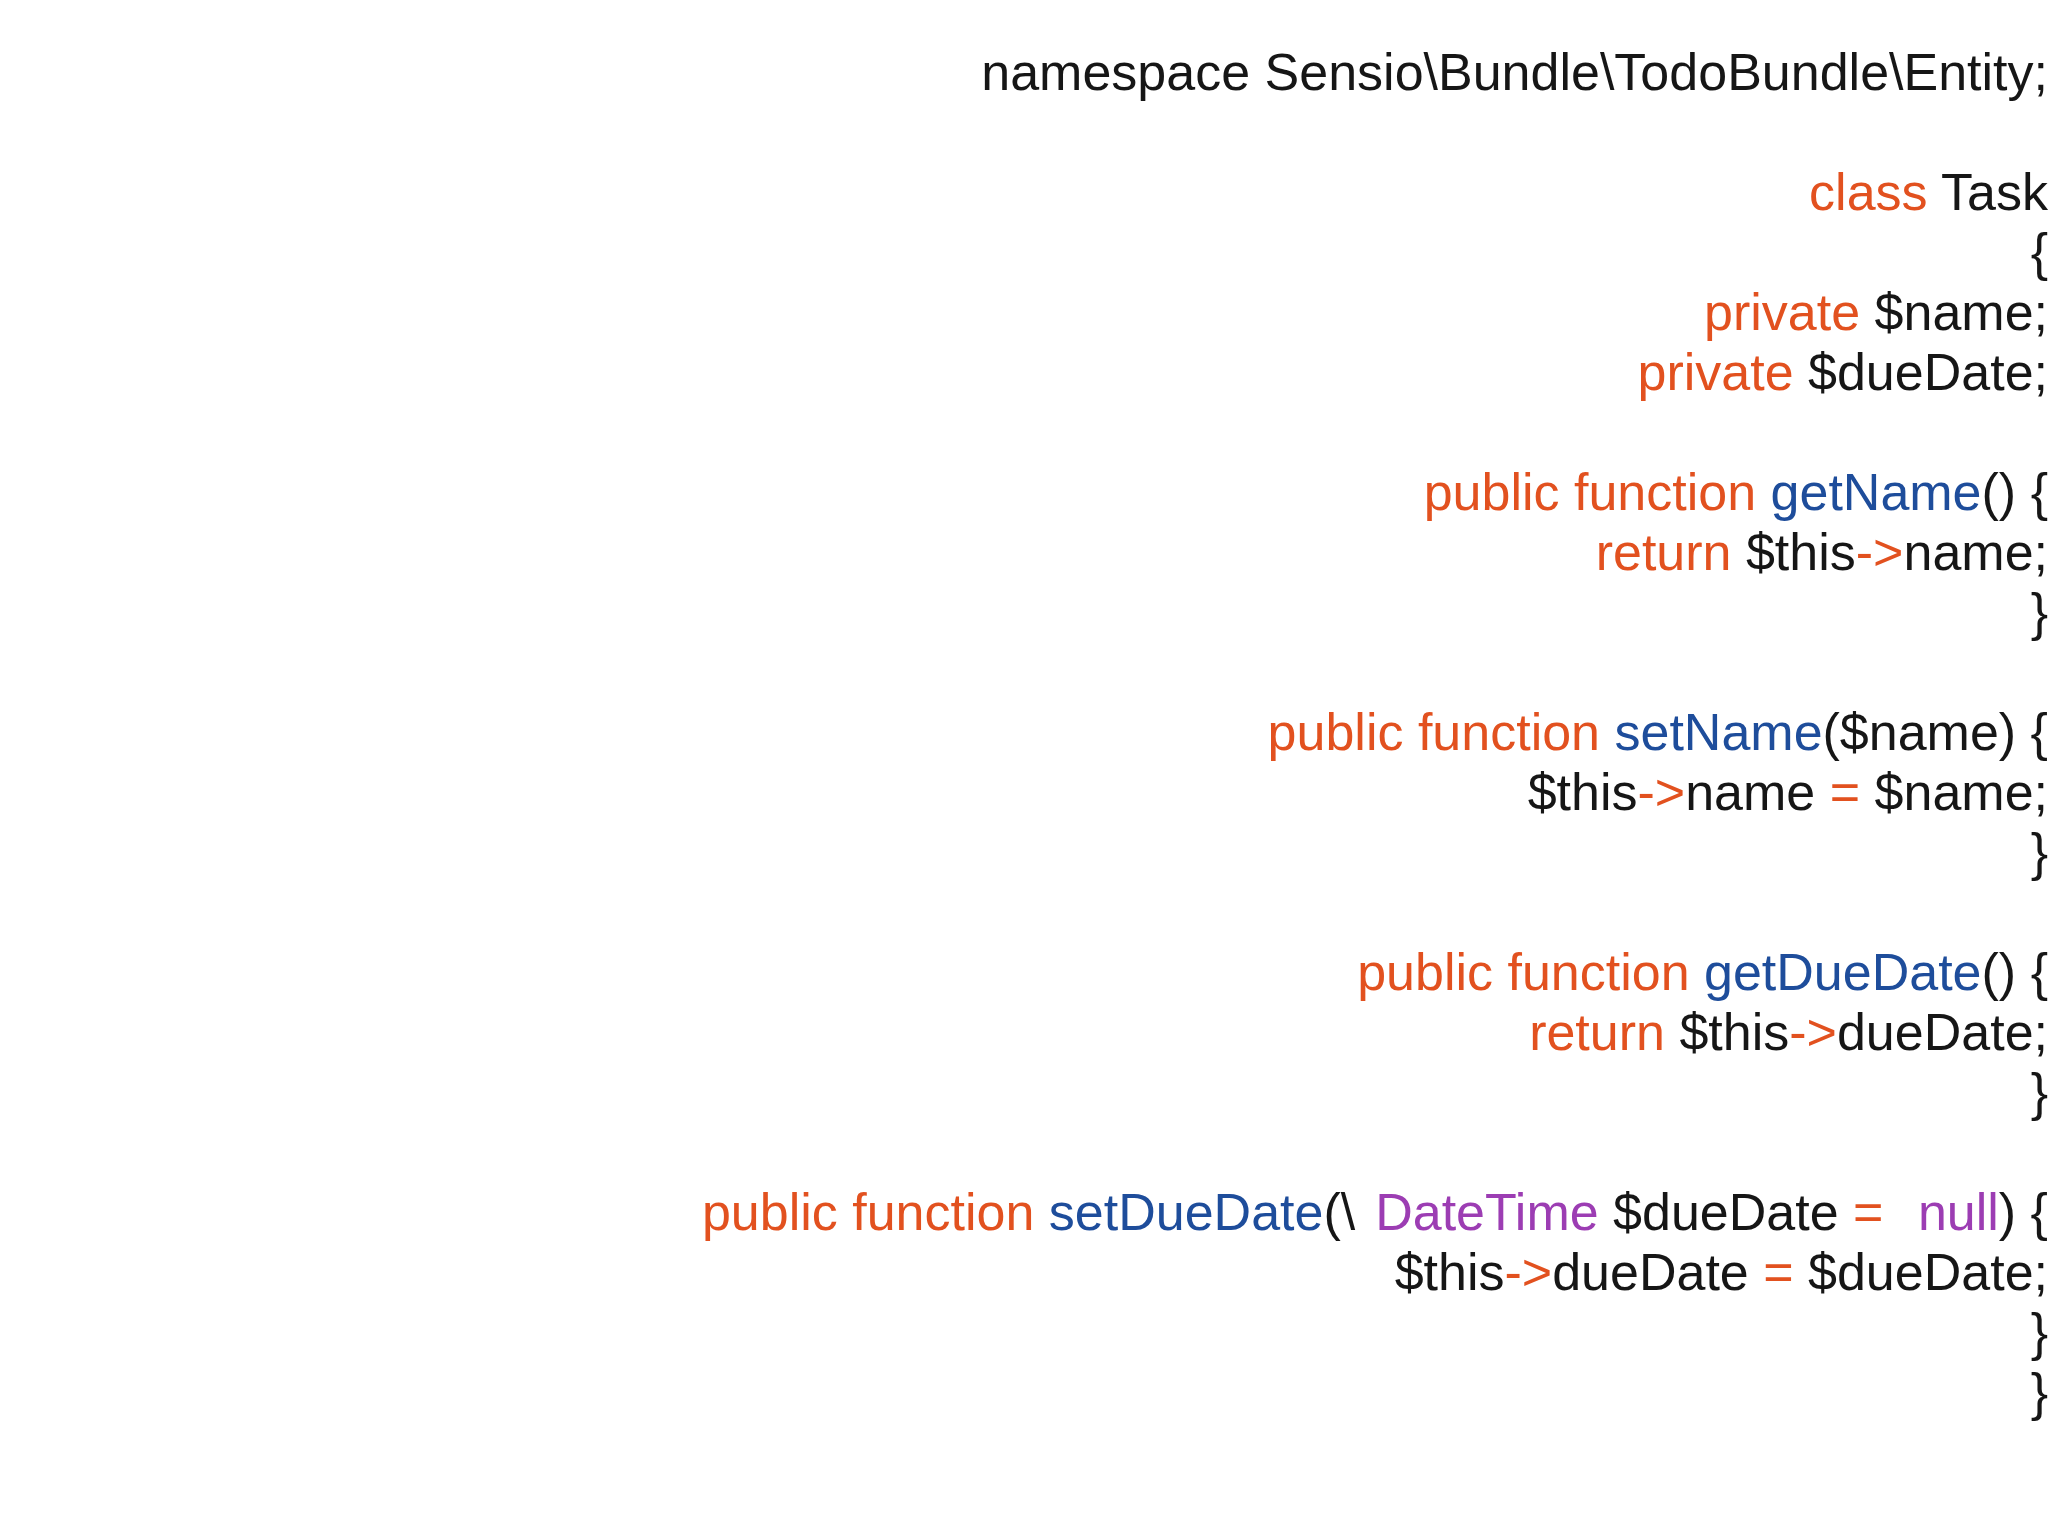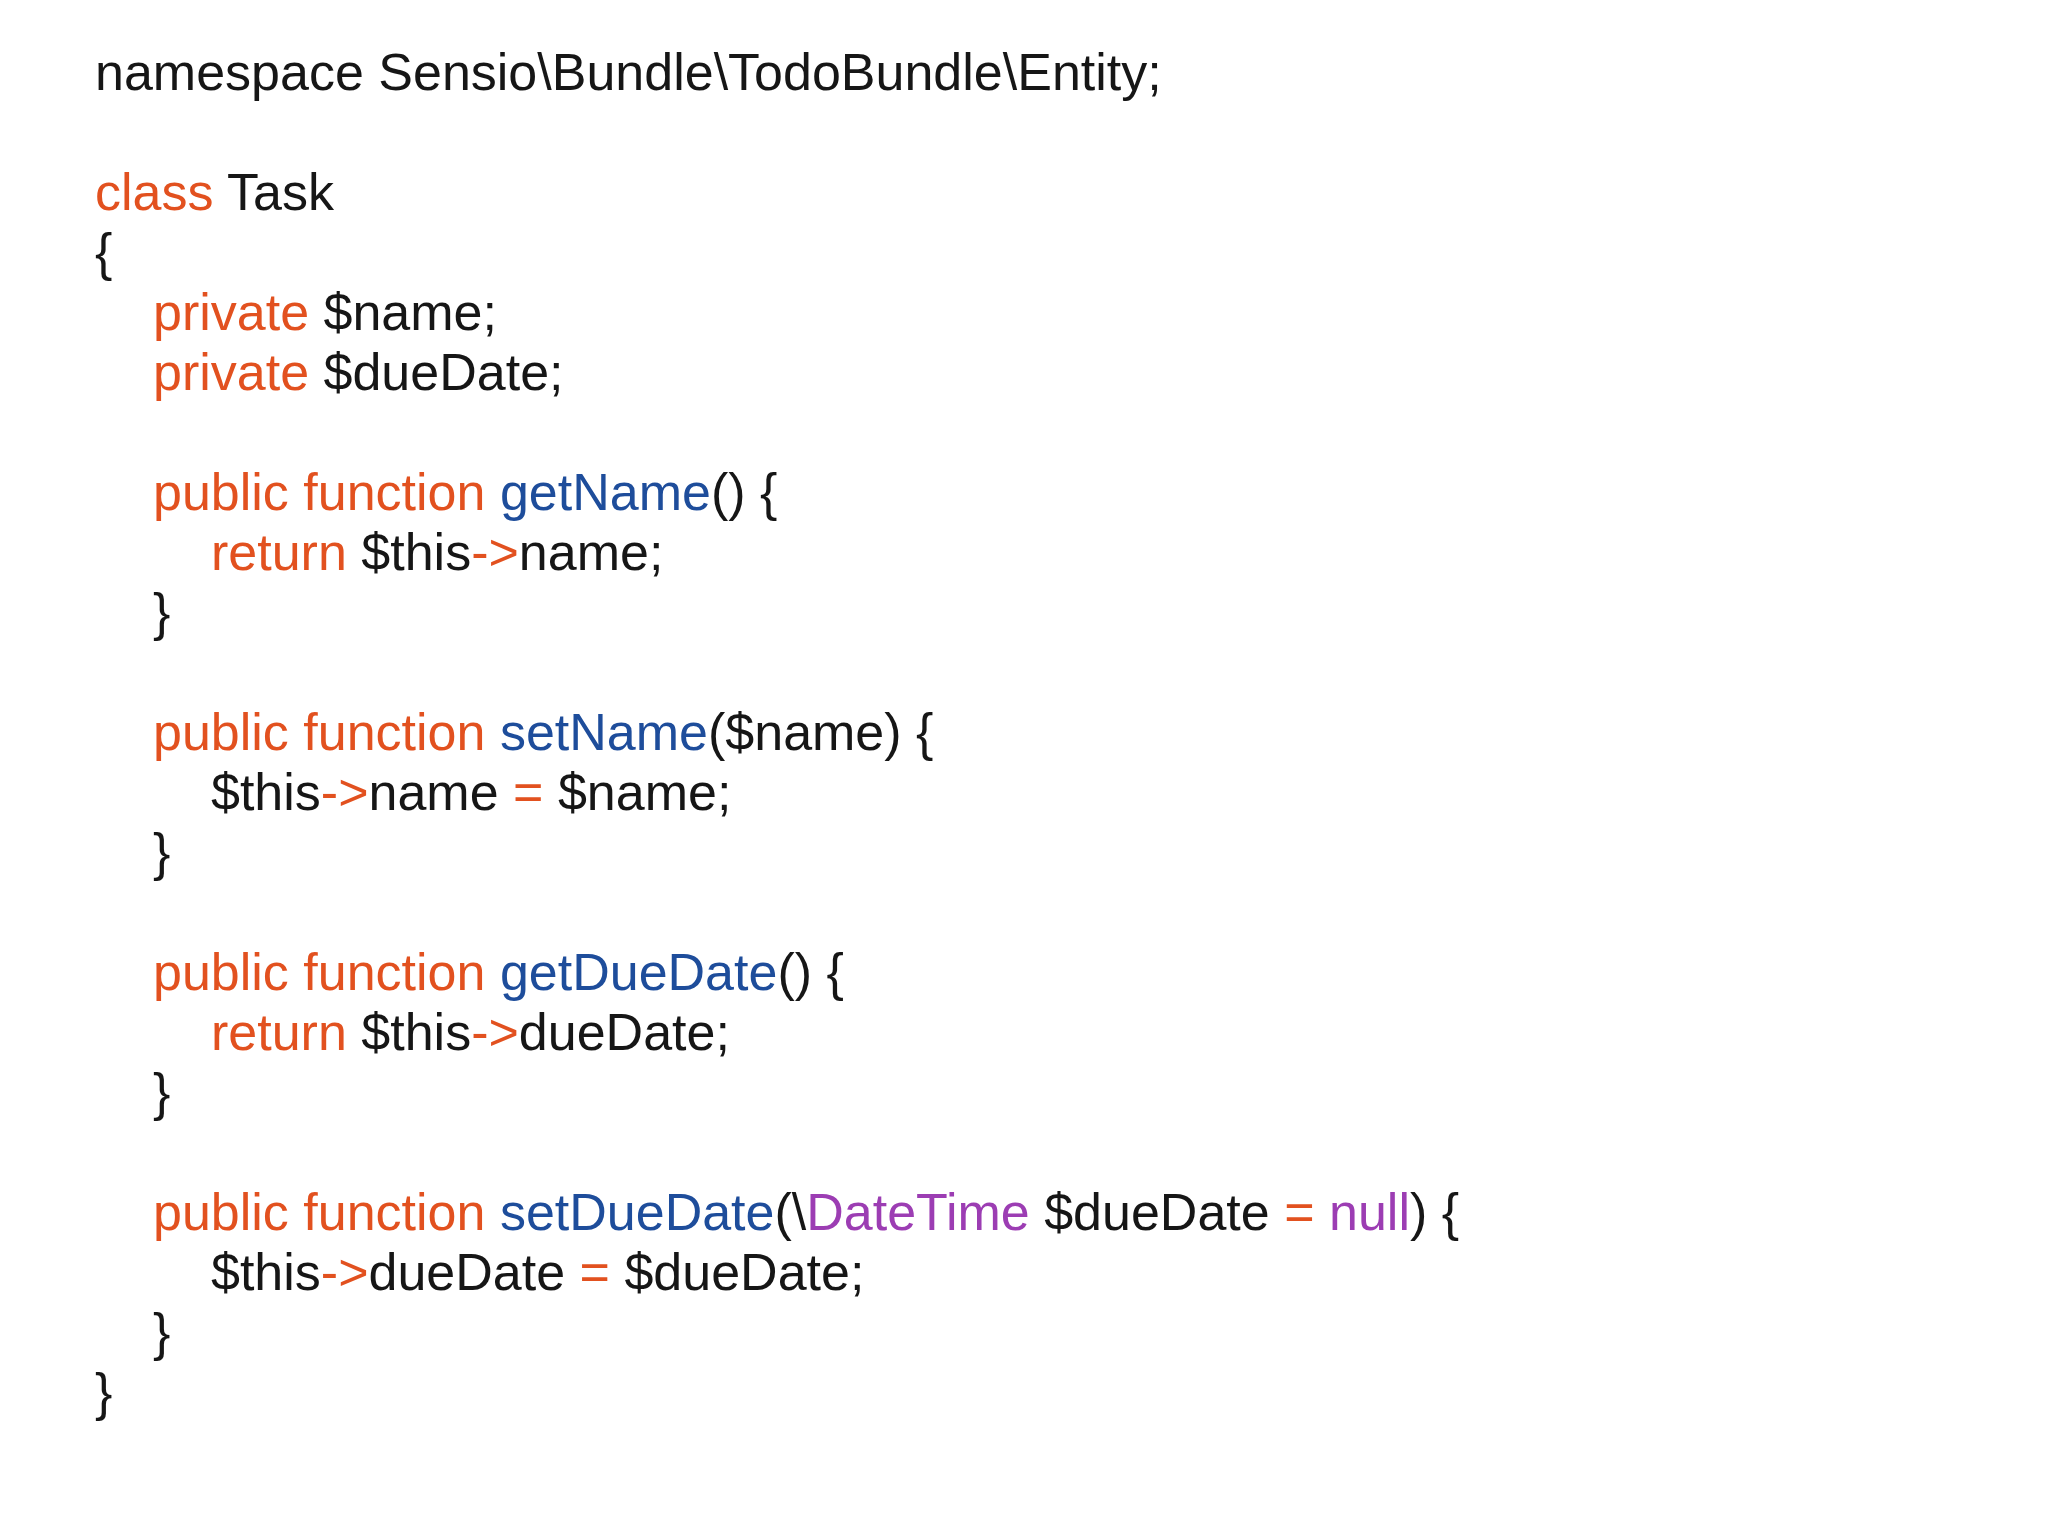--- a/index.html
+++ b/index.html
@@ -11,27 +11,28 @@
     overflow: hidden;
   }
   .code-listing {
     box-sizing: border-box;
     padding: 42px 0 0 95px;
     font-family: "Liberation Sans", sans-serif;
     font-size: 52px;
     line-height: 60px;
     white-space: pre;
     color: var(--c-plain, #161616);
+    text-align: right;
   }
   .code-line {
     height: 60px;
   }
   .tok-plain    { color: var(--c-plain, #161616); }
   .tok-keyword  { color: var(--c-keyword, #e2511f); margin-top: 46px; }
   .tok-function { color: var(--c-function, #1e4d9b); margin-top: 8px; }
-  .tok-type     { color: var(--c-type, #9c3db3); }
+  .tok-type     { color: var(--c-type, #9c3db3); margin-left: 20px; }
 </style>
 </head>
 <body style="background: rgb(255, 255, 255);">
 
 <main>
   <div class="code-listing"><div class="code-line" style="padding-left: 0px;"><span class="tok tok-plain">namespace Sensio\Bundle\TodoBundle\Entity;</span></div><div class="code-line" style="padding-left: 0px;">&nbsp;</div><div class="code-line" style="padding-left: 0px;"><span class="tok tok-keyword">class</span><span class="tok tok-plain"> Task</span></div><div class="code-line" style="padding-left: 0px;"><span class="tok tok-plain">{</span></div><div class="code-line" style="padding-left: 58px;"><span class="tok tok-keyword">private</span><span class="tok tok-plain"> $name;</span></div><div class="code-line" style="padding-left: 58px;"><span class="tok tok-keyword">private</span><span class="tok tok-plain"> $dueDate;</span></div><div class="code-line" style="padding-left: 0px;">&nbsp;</div><div class="code-line" style="padding-left: 58px;"><span class="tok tok-keyword">public function </span><span class="tok tok-function">getName</span><span class="tok tok-plain">() {</span></div><div class="code-line" style="padding-left: 116px;"><span class="tok tok-keyword">return</span><span class="tok tok-plain"> $this</span><span class="tok tok-keyword">-&gt;</span><span class="tok tok-plain">name;</span></div><div class="code-line" style="padding-left: 58px;"><span class="tok tok-plain">}</span></div><div class="code-line" style="padding-left: 0px;">&nbsp;</div><div class="code-line" style="padding-left: 58px;"><span class="tok tok-keyword">public function </span><span class="tok tok-function">setName</span><span class="tok tok-plain">($name) {</span></div><div class="code-line" style="padding-left: 116px;"><span class="tok tok-plain">$this</span><span class="tok tok-keyword">-&gt;</span><span class="tok tok-plain">name </span><span class="tok tok-keyword">=</span><span class="tok tok-plain"> $name;</span></div><div class="code-line" style="padding-left: 58px;"><span class="tok tok-plain">}</span></div><div class="code-line" style="padding-left: 0px;">&nbsp;</div><div class="code-line" style="padding-left: 58px;"><span class="tok tok-keyword">public function </span><span class="tok tok-function">getDueDate</span><span class="tok tok-plain">() {</span></div><div class="code-line" style="padding-left: 116px;"><span class="tok tok-keyword">return</span><span class="tok tok-plain"> $this</span><span class="tok tok-keyword">-&gt;</span><span class="tok tok-plain">dueDate;</span></div><div class="code-line" style="padding-left: 58px;"><span class="tok tok-plain">}</span></div><div class="code-line" style="padding-left: 0px;">&nbsp;</div><div class="code-line" style="padding-left: 58px;"><span class="tok tok-keyword">public function </span><span class="tok tok-function">setDueDate</span><span class="tok tok-plain">(\</span><span class="tok tok-type">DateTime</span><span class="tok tok-plain"> $dueDate </span><span class="tok tok-keyword">=</span><span class="tok tok-plain"> </span><span class="tok tok-type">null</span><span class="tok tok-plain">) {</span></div><div class="code-line" style="padding-left: 116px;"><span class="tok tok-plain">$this</span><span class="tok tok-keyword">-&gt;</span><span class="tok tok-plain">dueDate </span><span class="tok tok-keyword">=</span><span class="tok tok-plain"> $dueDate;</span></div><div class="code-line" style="padding-left: 58px;"><span class="tok tok-plain">}</span></div><div class="code-line" style="padding-left: 0px;"><span class="tok tok-plain">}</span></div></div>
 </main>
 
 </body></html>

